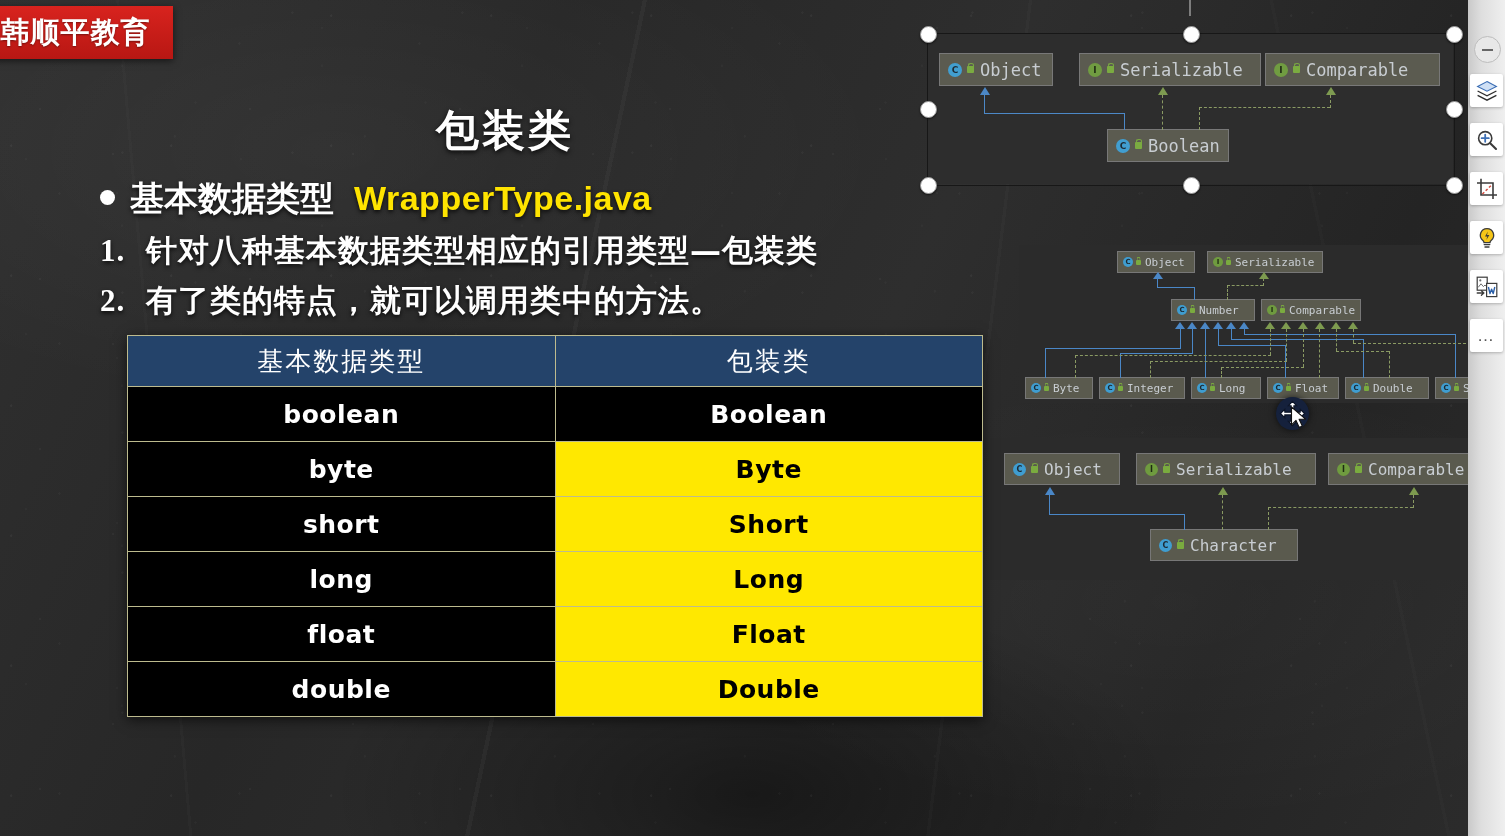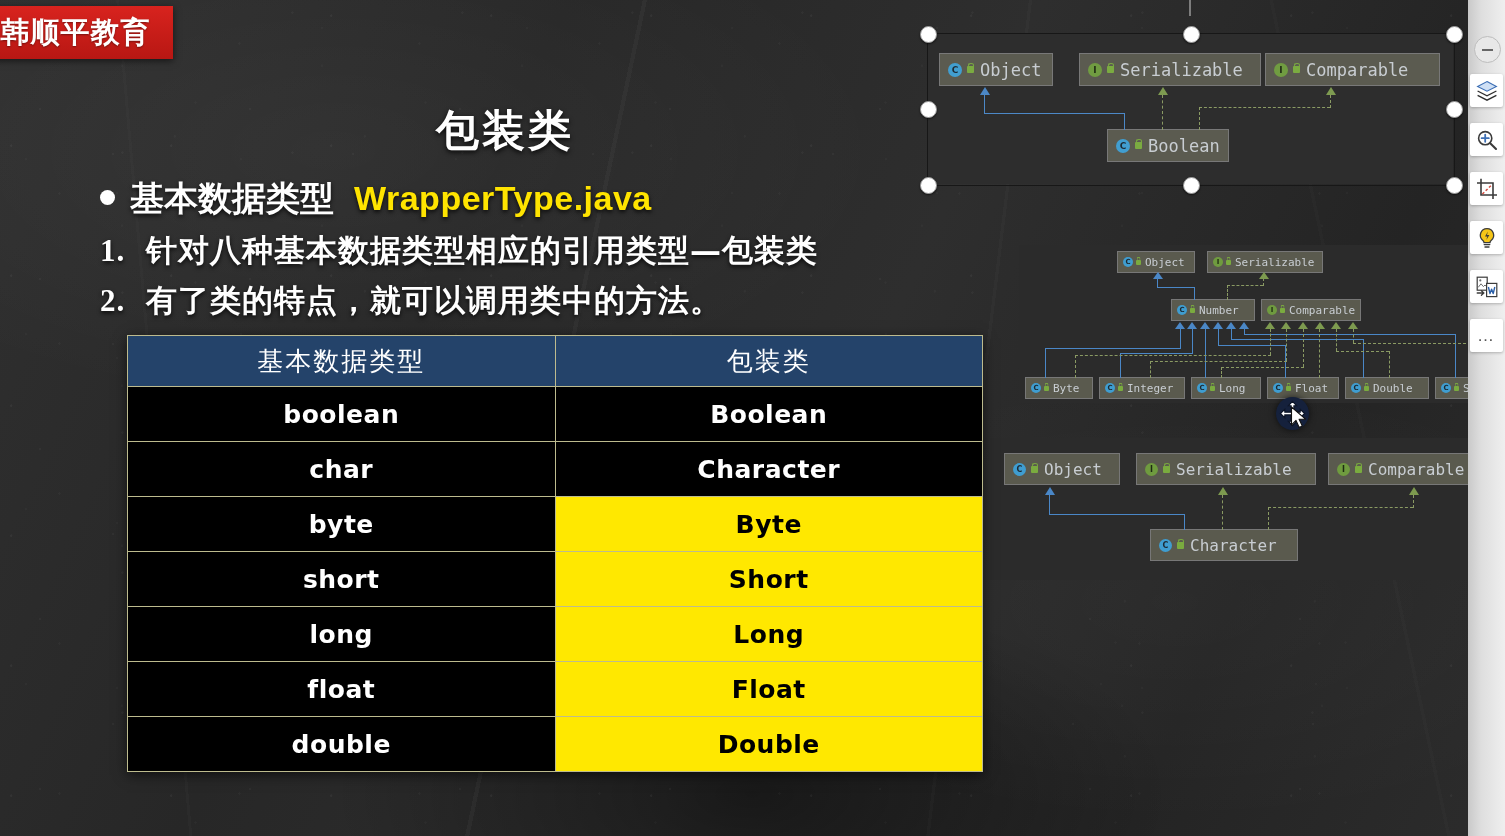--- a/index.html
+++ b/index.html
@@ -187,24 +187,20 @@
     <thead>
       <tr>
         <th>基本数据类型</th>
         <th>包装类</th>
       </tr>
     </thead>
     <tbody>
       <tr>
         <td>boolean</td>
         <td>Boolean</td>
-      </tr>
-      <tr>
-        <td>char</td>
-        <td>Character</td>
       </tr>
       <tr>
         <td>byte</td>
         <td class="hl">Byte</td>
       </tr>
       <tr>
         <td>short</td>
         <td class="hl">Short</td>
       </tr>
       <tr>

